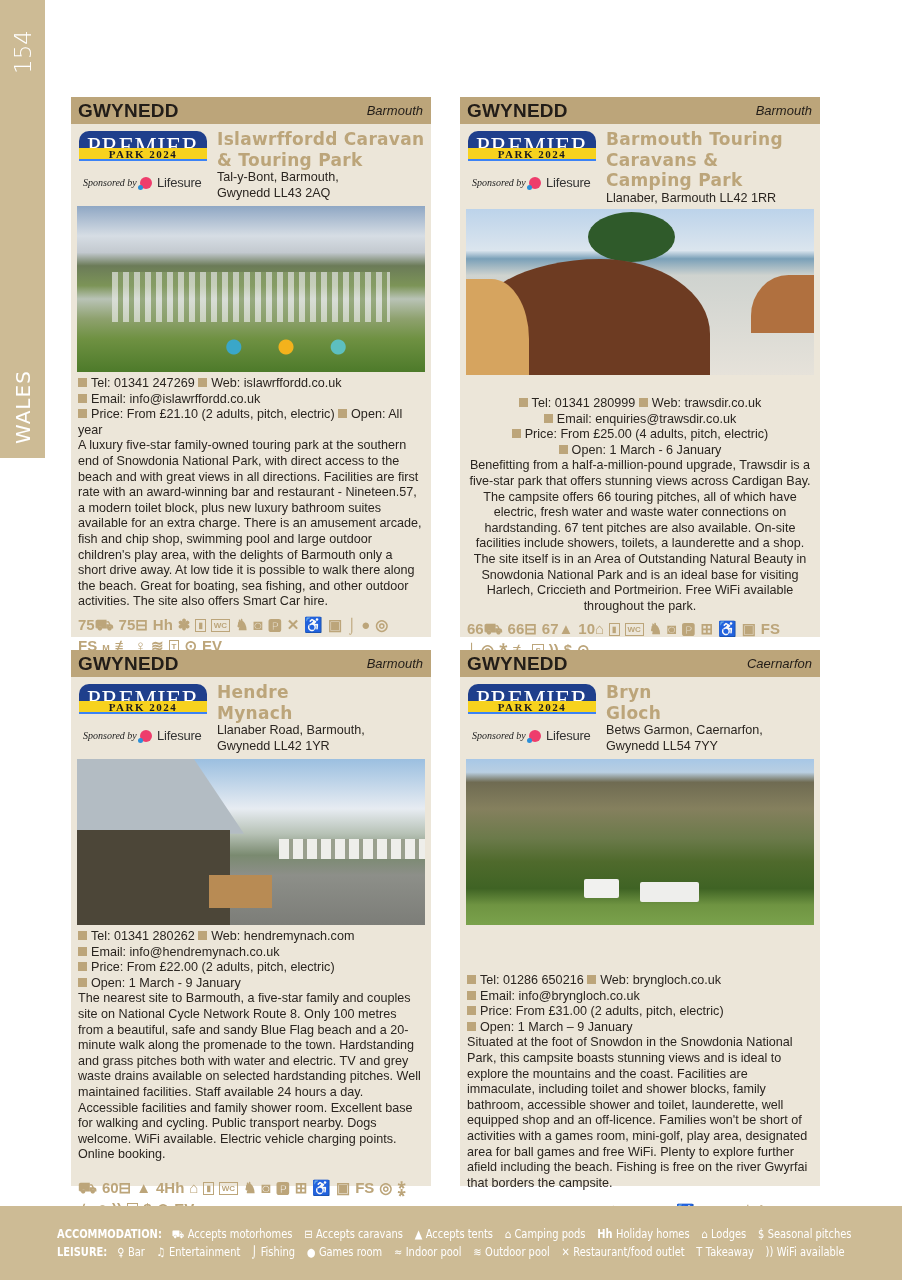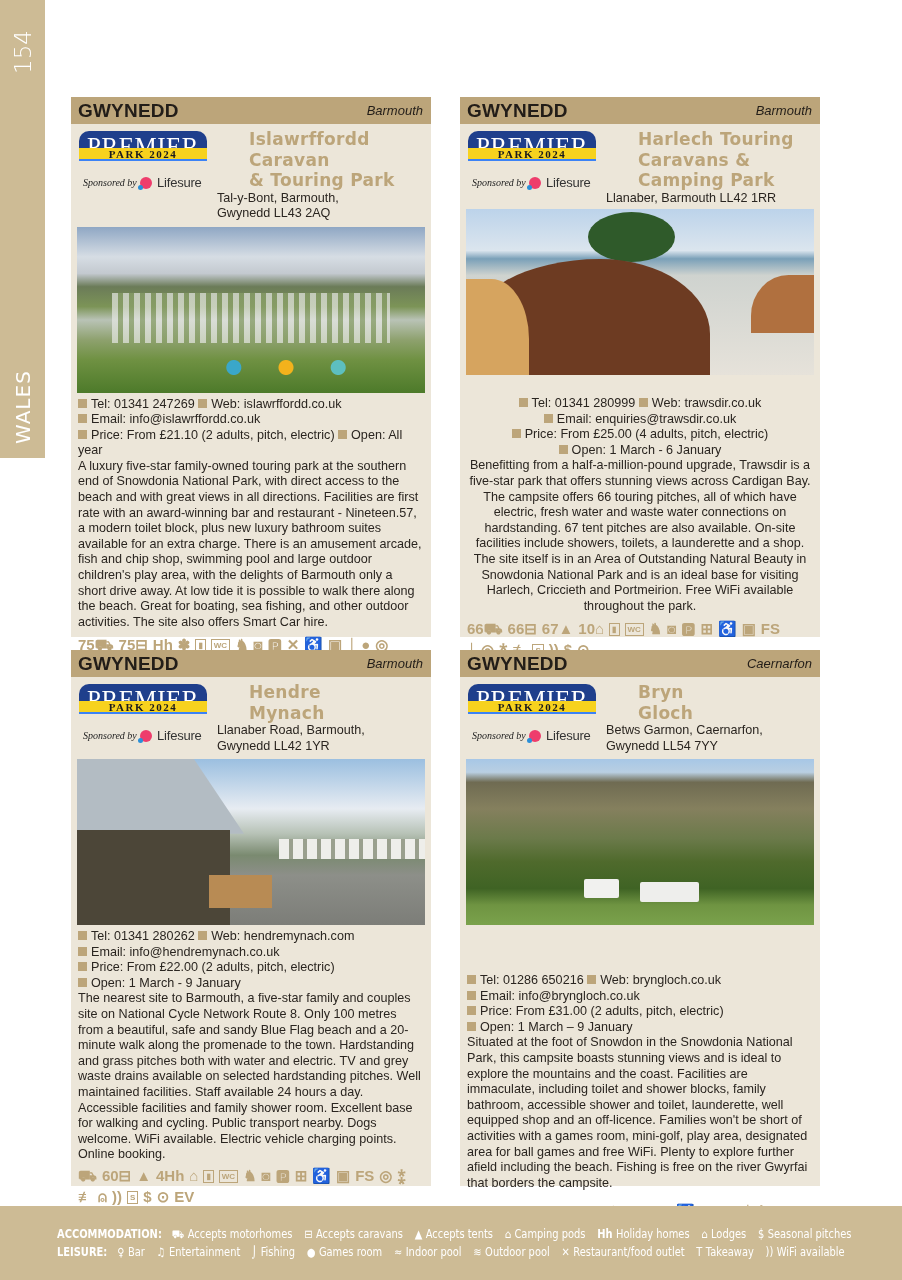--- a/index.html
+++ b/index.html
@@ -24,21 +24,21 @@
   .badge .b-blue { position: absolute; left: 2px; top: 1px; width: 128px; height: 30px; background: #1f3f8c;
      border-radius: 10px 10px 0 0; color: #fff; font-family: "Liberation Serif", serif; font-size: 25px; text-align: center; line-height: 31px; letter-spacing: 0.5px; }
   .badge .b-yellow { position: absolute; left: 2px; top: 18px; width: 128px; height: 13px; background: #f7d21e;
      color: #1b1b1b; font-family: "Liberation Serif", serif; font-weight: bold; font-size: 11px; text-align: center; line-height: 13px; letter-spacing: 1.5px; border-bottom: 2px solid #3b82f6; }
   .badge .b-sponsor { position: absolute; left: 6px; top: 47px; font-family: "Liberation Serif", serif; font-style: italic; font-size: 10px; color: #222; }
   .badge .b-dot { position: absolute; left: 63px; top: 47px; width: 12px; height: 12px; border-radius: 50%; background: #ee3d6c; }
   .badge .b-dot2 { position: absolute; left: 61px; top: 55px; width: 5px; height: 5px; border-radius: 50%; background: #2a8fd8; }
   .badge .b-life { position: absolute; left: 80px; top: 45px; font-size: 13px; color: #333; letter-spacing: -0.2px; }
 
   .card .title-block { padding-left: 8px; margin-top: -1px; }
-  .card .name { font-weight: bold; font-size: 17px; line-height: 20.5px; color: #bca57a; letter-spacing: 0.3px; font-family: "DejaVu Sans", sans-serif; margin-left: 32px; }
+  .card .name { font-weight: bold; font-size: 17px; line-height: 20.5px; color: #bca57a; letter-spacing: 0.3px; font-family: "DejaVu Sans", sans-serif; }
   .card .addr { font-size: 12.6px; line-height: 15.5px; color: #2a2520; }
 
   .photo { margin: 5px 6px 0 6px; height: 166px; position: relative; overflow: hidden; }
   .body { padding: 2px 7px 0 7px; font-size: 12.6px; line-height: 15.6px; color: #2a2520; }
   .body .sq { display: inline-block; width: 9px; height: 9px; background: #bca57a; margin-right: 4px; vertical-align: 0px; }
   .icons { padding: 4px 7px 8px 7px; color: #bca57a; font-weight: bold; font-size: 15px; line-height: 21px; }
   .icons span { display: inline-block; margin-right: 5px; }
   .icons .box { display: inline-block; border: 1.5px solid #bca57a; font-size: 8px; line-height: 11px; padding: 0 2px; vertical-align: 2px; font-weight: bold; }
 
   
@@ -125,21 +125,21 @@
     <div class="badge">
       <div class="b-blue">PREMIER</div>
       <div class="b-yellow">PARK 2024</div>
       <div class="b-sponsor">Sponsored by</div>
       <div class="b-dot"></div>
         <div class="b-dot2"></div>
       <div class="b-life">Lifesure</div>
     </div>
     <div class="title-block">
       <div class="name">
-          <div>Harlech Touring</div>
+          <div>Barmouth Touring</div>
           <div>Caravans &amp;</div>
           <div>Camping Park</div>
         </div>
       <div class="addr">
           <div>Llanaber, Barmouth LL42 1RR</div>
         </div>
     </div>
   </div>
   <div class="photo ph2" style="height:166px; margin-top:3px;">
       <div class="tree"></div>
@@ -191,21 +191,21 @@
       <div class="flowers"></div>
       <div class="vans"></div>
     </div>
   <div class="body" style="padding-top:4px;">
     <div><span class="sq"></span><span>Tel: 01341 280262</span> <span class="sq"></span><span>Web: hendremynach.com</span></div>
     <div><span class="sq"></span><span>Email: info@hendremynach.co.uk</span></div>
     <div><span class="sq"></span><span>Price: From £22.00 (2 adults, pitch, electric)</span></div>
     <div><span class="sq"></span><span>Open: 1 March - 9 January</span></div>
     <div>The nearest site to Barmouth, a five-star family and couples site on National Cycle Network Route 8. Only 100 metres from a beautiful, safe and sandy Blue Flag beach and a 20-minute walk along the promenade to the town. Hardstanding and grass pitches both with water and electric. TV and grey waste drains available on selected hardstanding pitches. Well maintained facilities. Staff available 24 hours a day. Accessible facilities and family shower room. Excellent base for walking and cycling. Public transport nearby. Dogs welcome. WiFi available. Electric vehicle charging points. Online booking.</div>
   </div>
-  <div class="icons" style="padding-top:2px;">
+  <div class="icons" style="padding-top:2px;margin-top:12px;">
     <span>⛟</span><span>60⊟</span><span>▲</span><span>4Hh</span><span>⌂</span><span class="box">▮</span><span class="box">WC</span><span>♞</span><span>◙</span><span>🅿</span><span>⊞</span><span>♿</span><span>▣</span><span>FS</span><span>◎</span><span>⁑</span><br>
     <span>≢</span><span>⍝</span><span>))</span><span class="box">S</span><span>$</span><span>⊙</span><span>EV</span>
   </div>
 </div>
 
 <div class="card" style="left:460px; top:650px; height:536px;">
   <div class="hdr">
     <span class="region">GWYNEDD</span>
     <span class="town">Caernarfon</span>
   </div>

